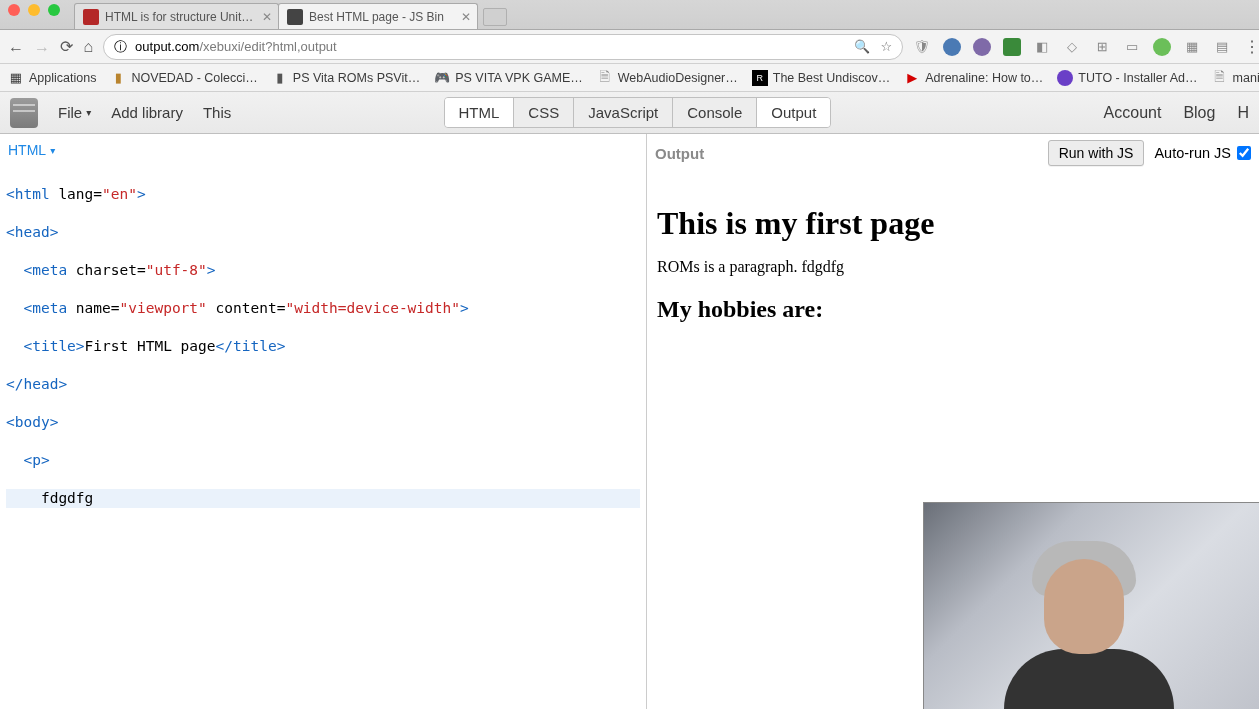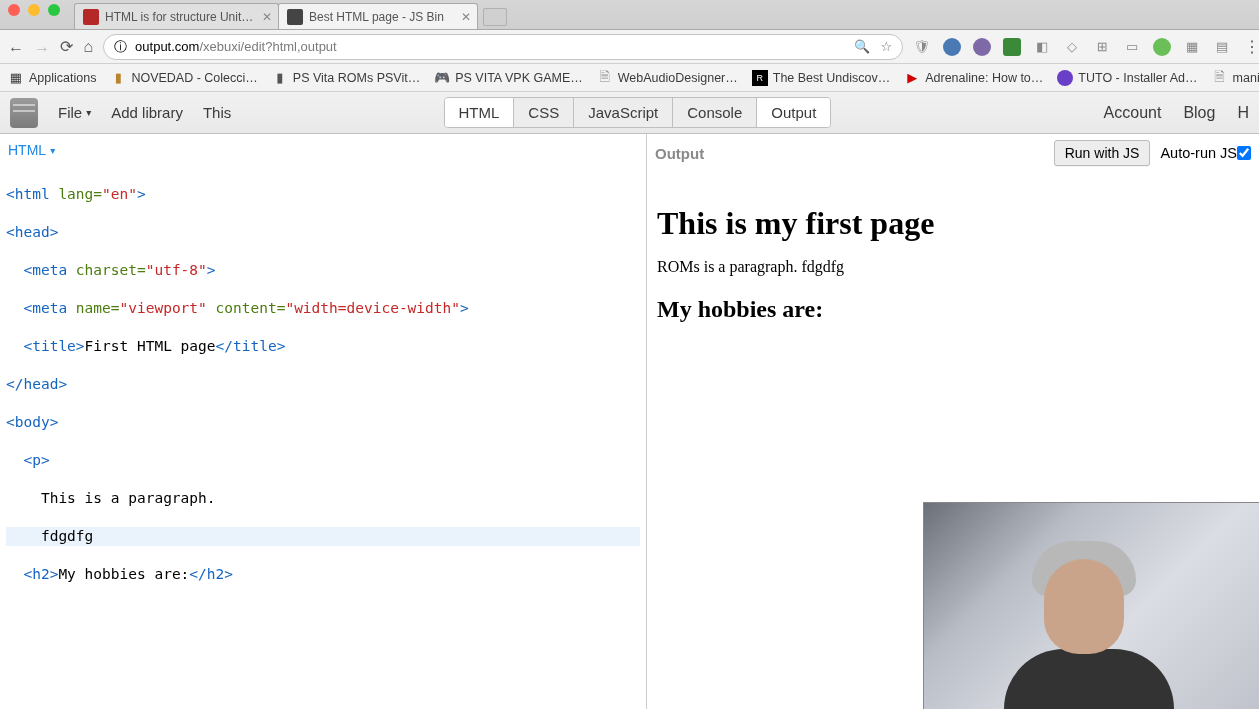--- a/index.html
+++ b/index.html
@@ -170,21 +170,21 @@
   font-family: Menlo, Monaco, Consolas, monospace;
   font-size: 14.5px;
   line-height: 19px;
   padding: 0 6px;
   white-space: pre;
   color: #000;
 }
 .code-line { min-height: 19px; }
 .code-line.hl { background: #eaf2fb; }
 .tag { color: #1565c0; }
-.attr { color: #4d7c0f; }
+.attr { color: #000000; }
 .str { color: #c62828; }
 
 .output-pane {
   flex: 1;
   display: flex;
   flex-direction: column;
   background: #fff;
 }
 .output-head {
   display: flex;
@@ -195,21 +195,21 @@
 .output-head .label { font-size: 15px; color: #8a8a8a; font-weight: 600; }
 .output-head .spacer { flex: 1; }
 .run-btn {
   background: #ededed;
   border: 1px solid #bbb;
   border-radius: 3px;
   padding: 4px 10px;
   font-size: 14px;
   box-shadow: 0 1px 0 rgba(0,0,0,0.05);
 }
-.auto-run { font-size: 14.5px; display: flex; align-items: center; }
+.auto-run { font-size: 14.5px; display: flex; align-items: center; gap: 6px; }
 .auto-run input { width: 14px; height: 14px; }
 
 .output-content {
   padding: 12px 10px;
   font-family: "Times New Roman", Times, serif;
 }
 .output-content h1 { font-size: 32px; font-weight: bold; margin: 0.67em 0 0.5em; }
 .output-content p { font-size: 16px; margin: 1em 0; }
 .output-content h2 { font-size: 24px; font-weight: bold; margin: 0.83em 0; }
 
@@ -378,23 +378,21 @@
     </div>
     <div class="code-area">
 <div class="code-line"><span class="tag">&lt;html </span><span class="attr">lang=</span><span class="str">"en"</span><span class="tag">&gt;</span></div>
 <div class="code-line"><span class="tag">&lt;head&gt;</span></div>
 <div class="code-line"><span>  </span><span class="tag">&lt;meta </span><span class="attr">charset=</span><span class="str">"utf-8"</span><span class="tag">&gt;</span></div>
 <div class="code-line"><span>  </span><span class="tag">&lt;meta </span><span class="attr">name=</span><span class="str">"viewport"</span><span class="attr"> content=</span><span class="str">"width=device-width"</span><span class="tag">&gt;</span></div>
 <div class="code-line"><span>  </span><span class="tag">&lt;title&gt;</span><span>First HTML page</span><span class="tag">&lt;/title&gt;</span></div>
 <div class="code-line"><span class="tag">&lt;/head&gt;</span></div>
 <div class="code-line"><span class="tag">&lt;body&gt;</span></div>
 <div class="code-line"><span>  </span><span class="tag">&lt;p&gt;</span></div>
-<div class="code-line"><span>    </span><span>This is a paragraph.</span></div>
 <div class="code-line hl"><span>    </span><span>fdgdfg</span></div>
-<div class="code-line"><span>  </span><span class="tag">&lt;h2&gt;</span><span>My hobbies are:</span><span class="tag">&lt;/h2&gt;</span></div>
 <div class="code-line"><span></span></div>
 
 
 
     </div>
   </div>
 
   <div class="output-pane">
     <div class="output-head">
       <span class="label">Output</span>

